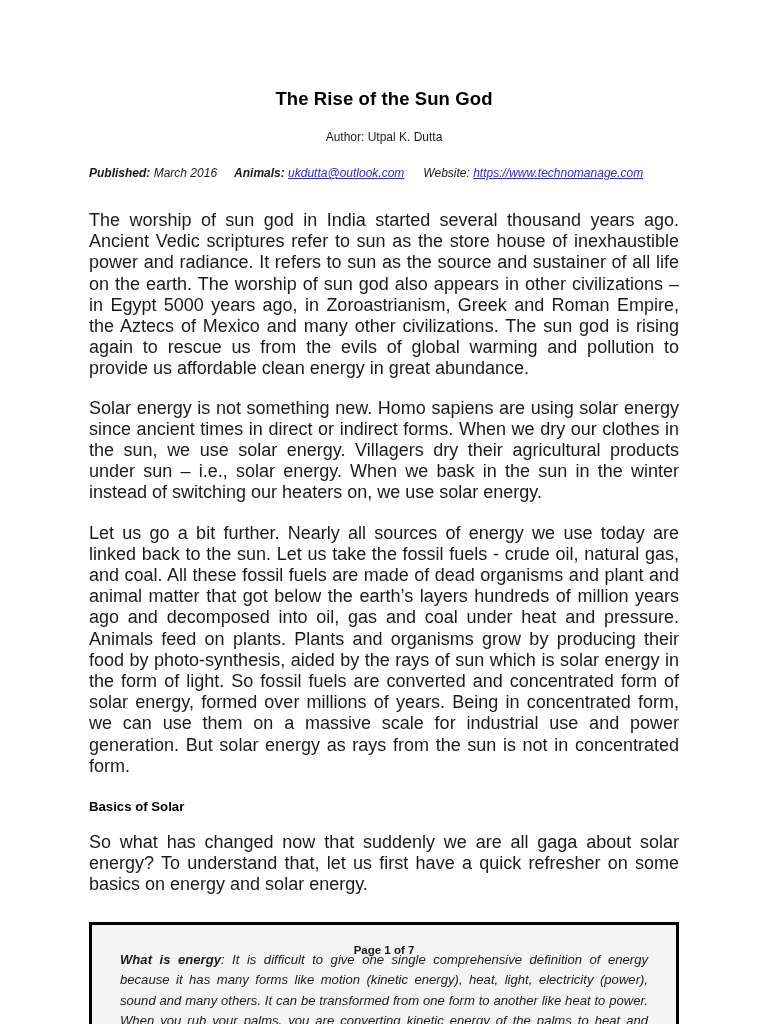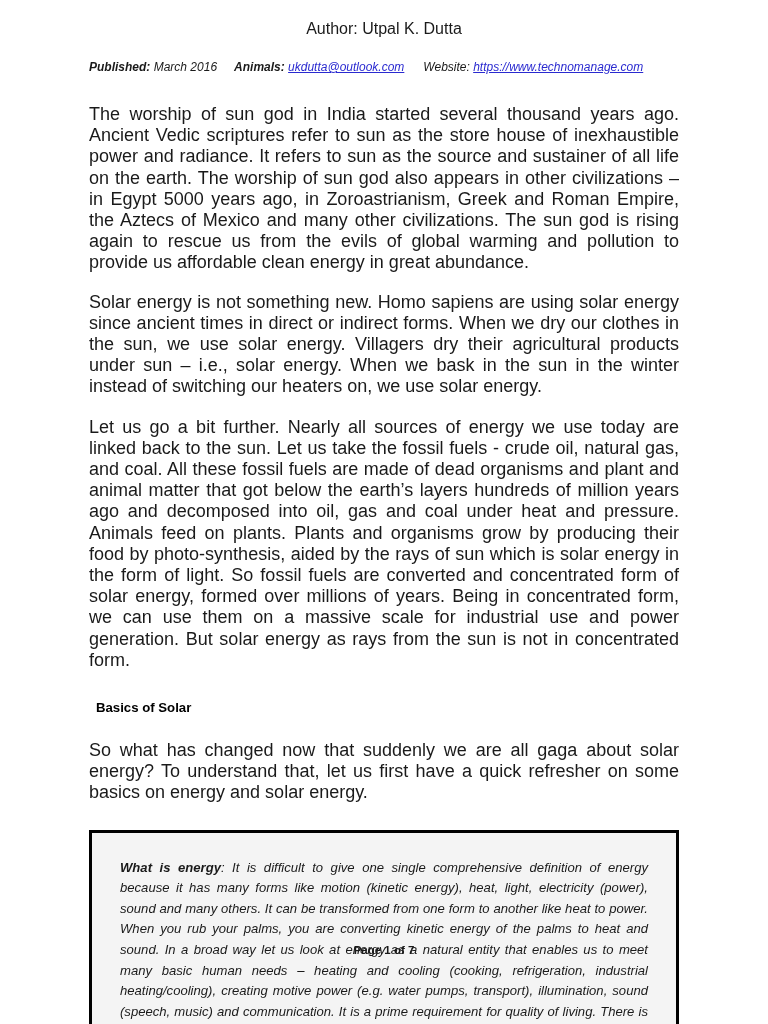--- a/index.html
+++ b/index.html
@@ -37,21 +37,21 @@
     font-size: 18.5px;
     font-weight: bold;
     color: #000000;
     margin: 0;
     padding-top: 88px;
     letter-spacing: 0.1px;
   }
 
   .doc-author {
     text-align: center;
-    font-size: 16px;
+    font-size: 12px;
     color: #1a1a1a;
     margin: 0;
     padding-top: 20px;
   }
 
   .meta-line {
     font-size: 12px;
     color: #1a1a1a;
     margin: 0;
     padding-top: 22px;
@@ -87,21 +87,21 @@
 
   .para-1 { padding-top: 30px; }
   .para-2 { padding-top: 18px; }
   .para-3 { padding-top: 19px; }
   .para-4 { padding-top: 18px; }
 
   h2.section-heading {
     font-size: 13.2px;
     font-weight: bold;
     color: #000000;
-    margin: 7px;
+    margin: 0;
     padding-top: 22px;
     text-align: left;
   }
 
   .callout-box {
     margin-top: 26px;
     border: 3px solid #000000;
     background: #f4f4f4;
     padding: 9px 12px 10px 12px;
     box-sizing: border-box;
@@ -132,20 +132,21 @@
     color: #1a1a1a;
   }
 </style>
 </head>
 <body>
 
 <div class="page">
 
   <div class="content">
 
+    <h1 class="doc-title">The Rise of the Sun God</h1>
 
     <div class="doc-author">Author: Utpal K. Dutta</div>
 
     <div class="meta-line">
       <span class="meta-label">Published:</span><span> </span><span class="meta-value">March 2016</span><span class="meta-gap-1"></span><span class="meta-label">Animals:</span><span> </span><a class="meta-link" href="#">ukdutta@outlook.com</a><span class="meta-gap-2"></span><span class="meta-label-plain">Website:</span><span> </span><a class="meta-link" href="#">https://www.technomanage.com</a>
     </div>
 
     <p class="body-text para-1">The worship of sun god in India started several thousand years ago. Ancient Vedic scriptures refer to sun as the store house of inexhaustible power and radiance. It refers to sun as the source and sustainer of all life on the earth. The worship of sun god also appears in other civilizations – in Egypt 5000 years ago, in Zoroastrianism, Greek and Roman Empire, the Aztecs of Mexico and many other civilizations. The sun god is rising again to rescue us from the evils of global warming and pollution to provide us affordable clean energy in great abundance.</p>
 
     <p class="body-text para-2">Solar energy is not something new. Homo sapiens are using solar energy since ancient times in direct or indirect forms. When we dry our clothes in the sun, we use solar energy.  Villagers dry their agricultural products under sun – i.e., solar energy. When we bask in the sun in the winter instead of switching our heaters on, we use solar energy.</p>

